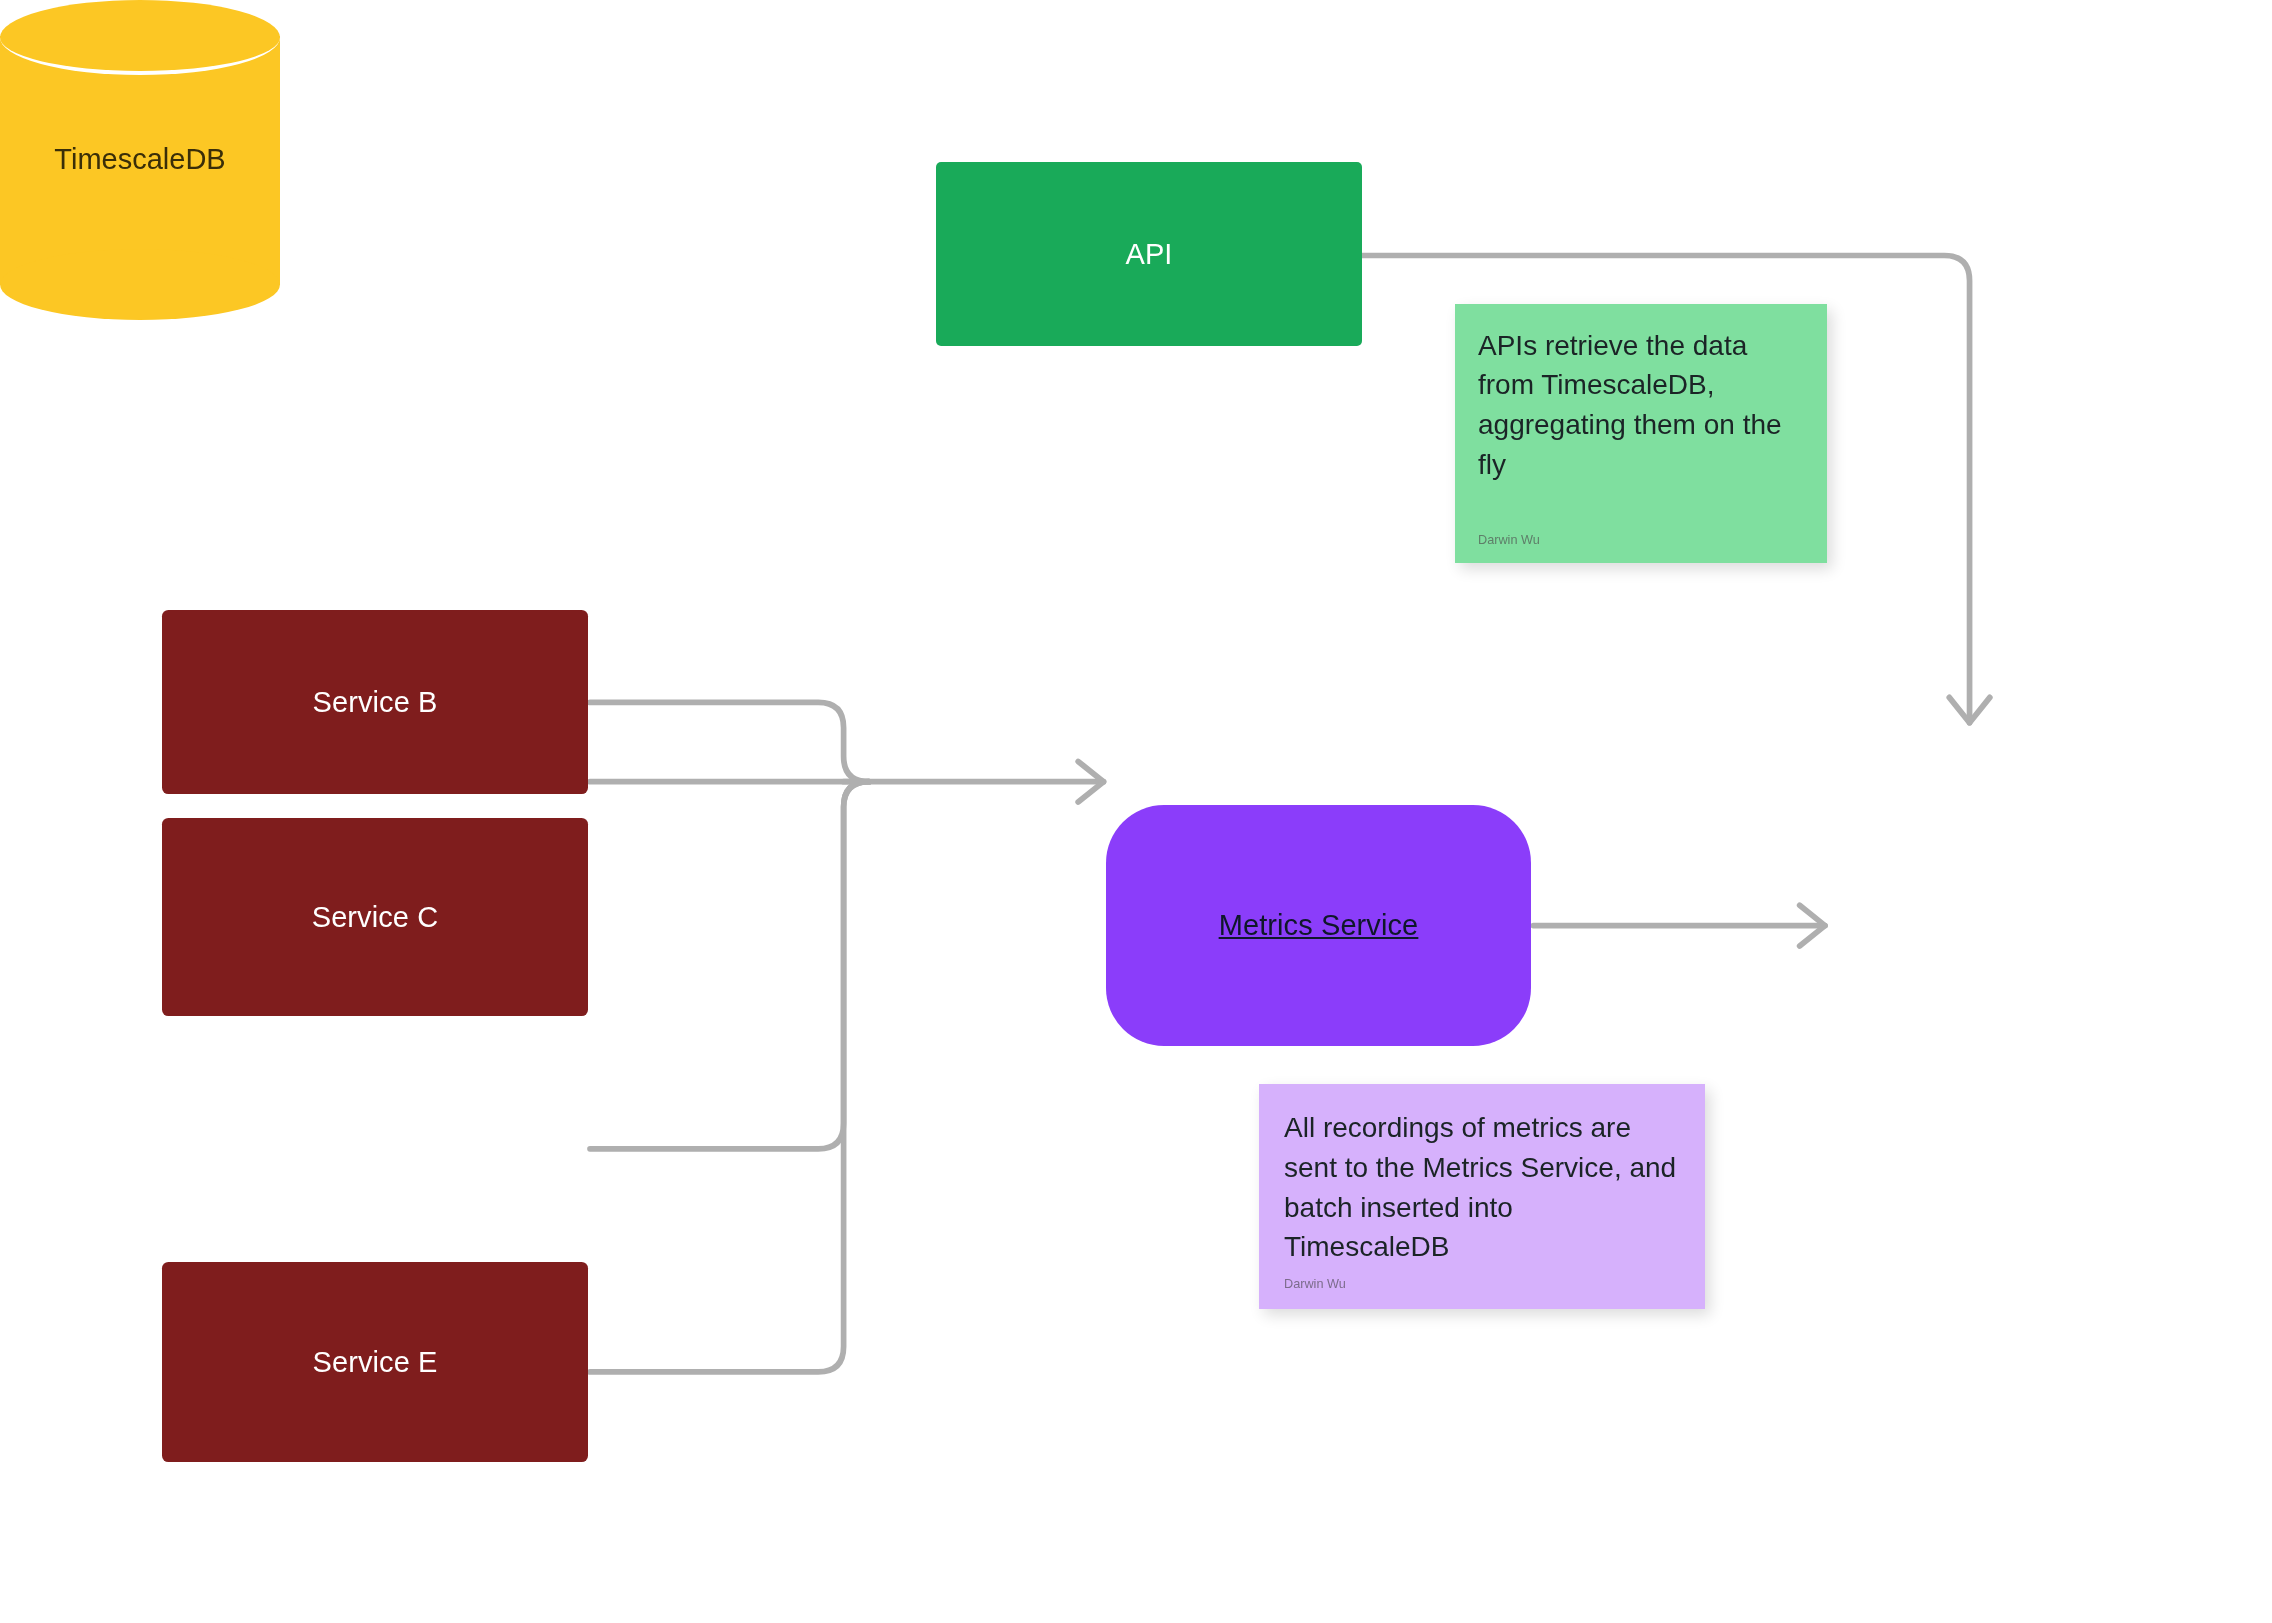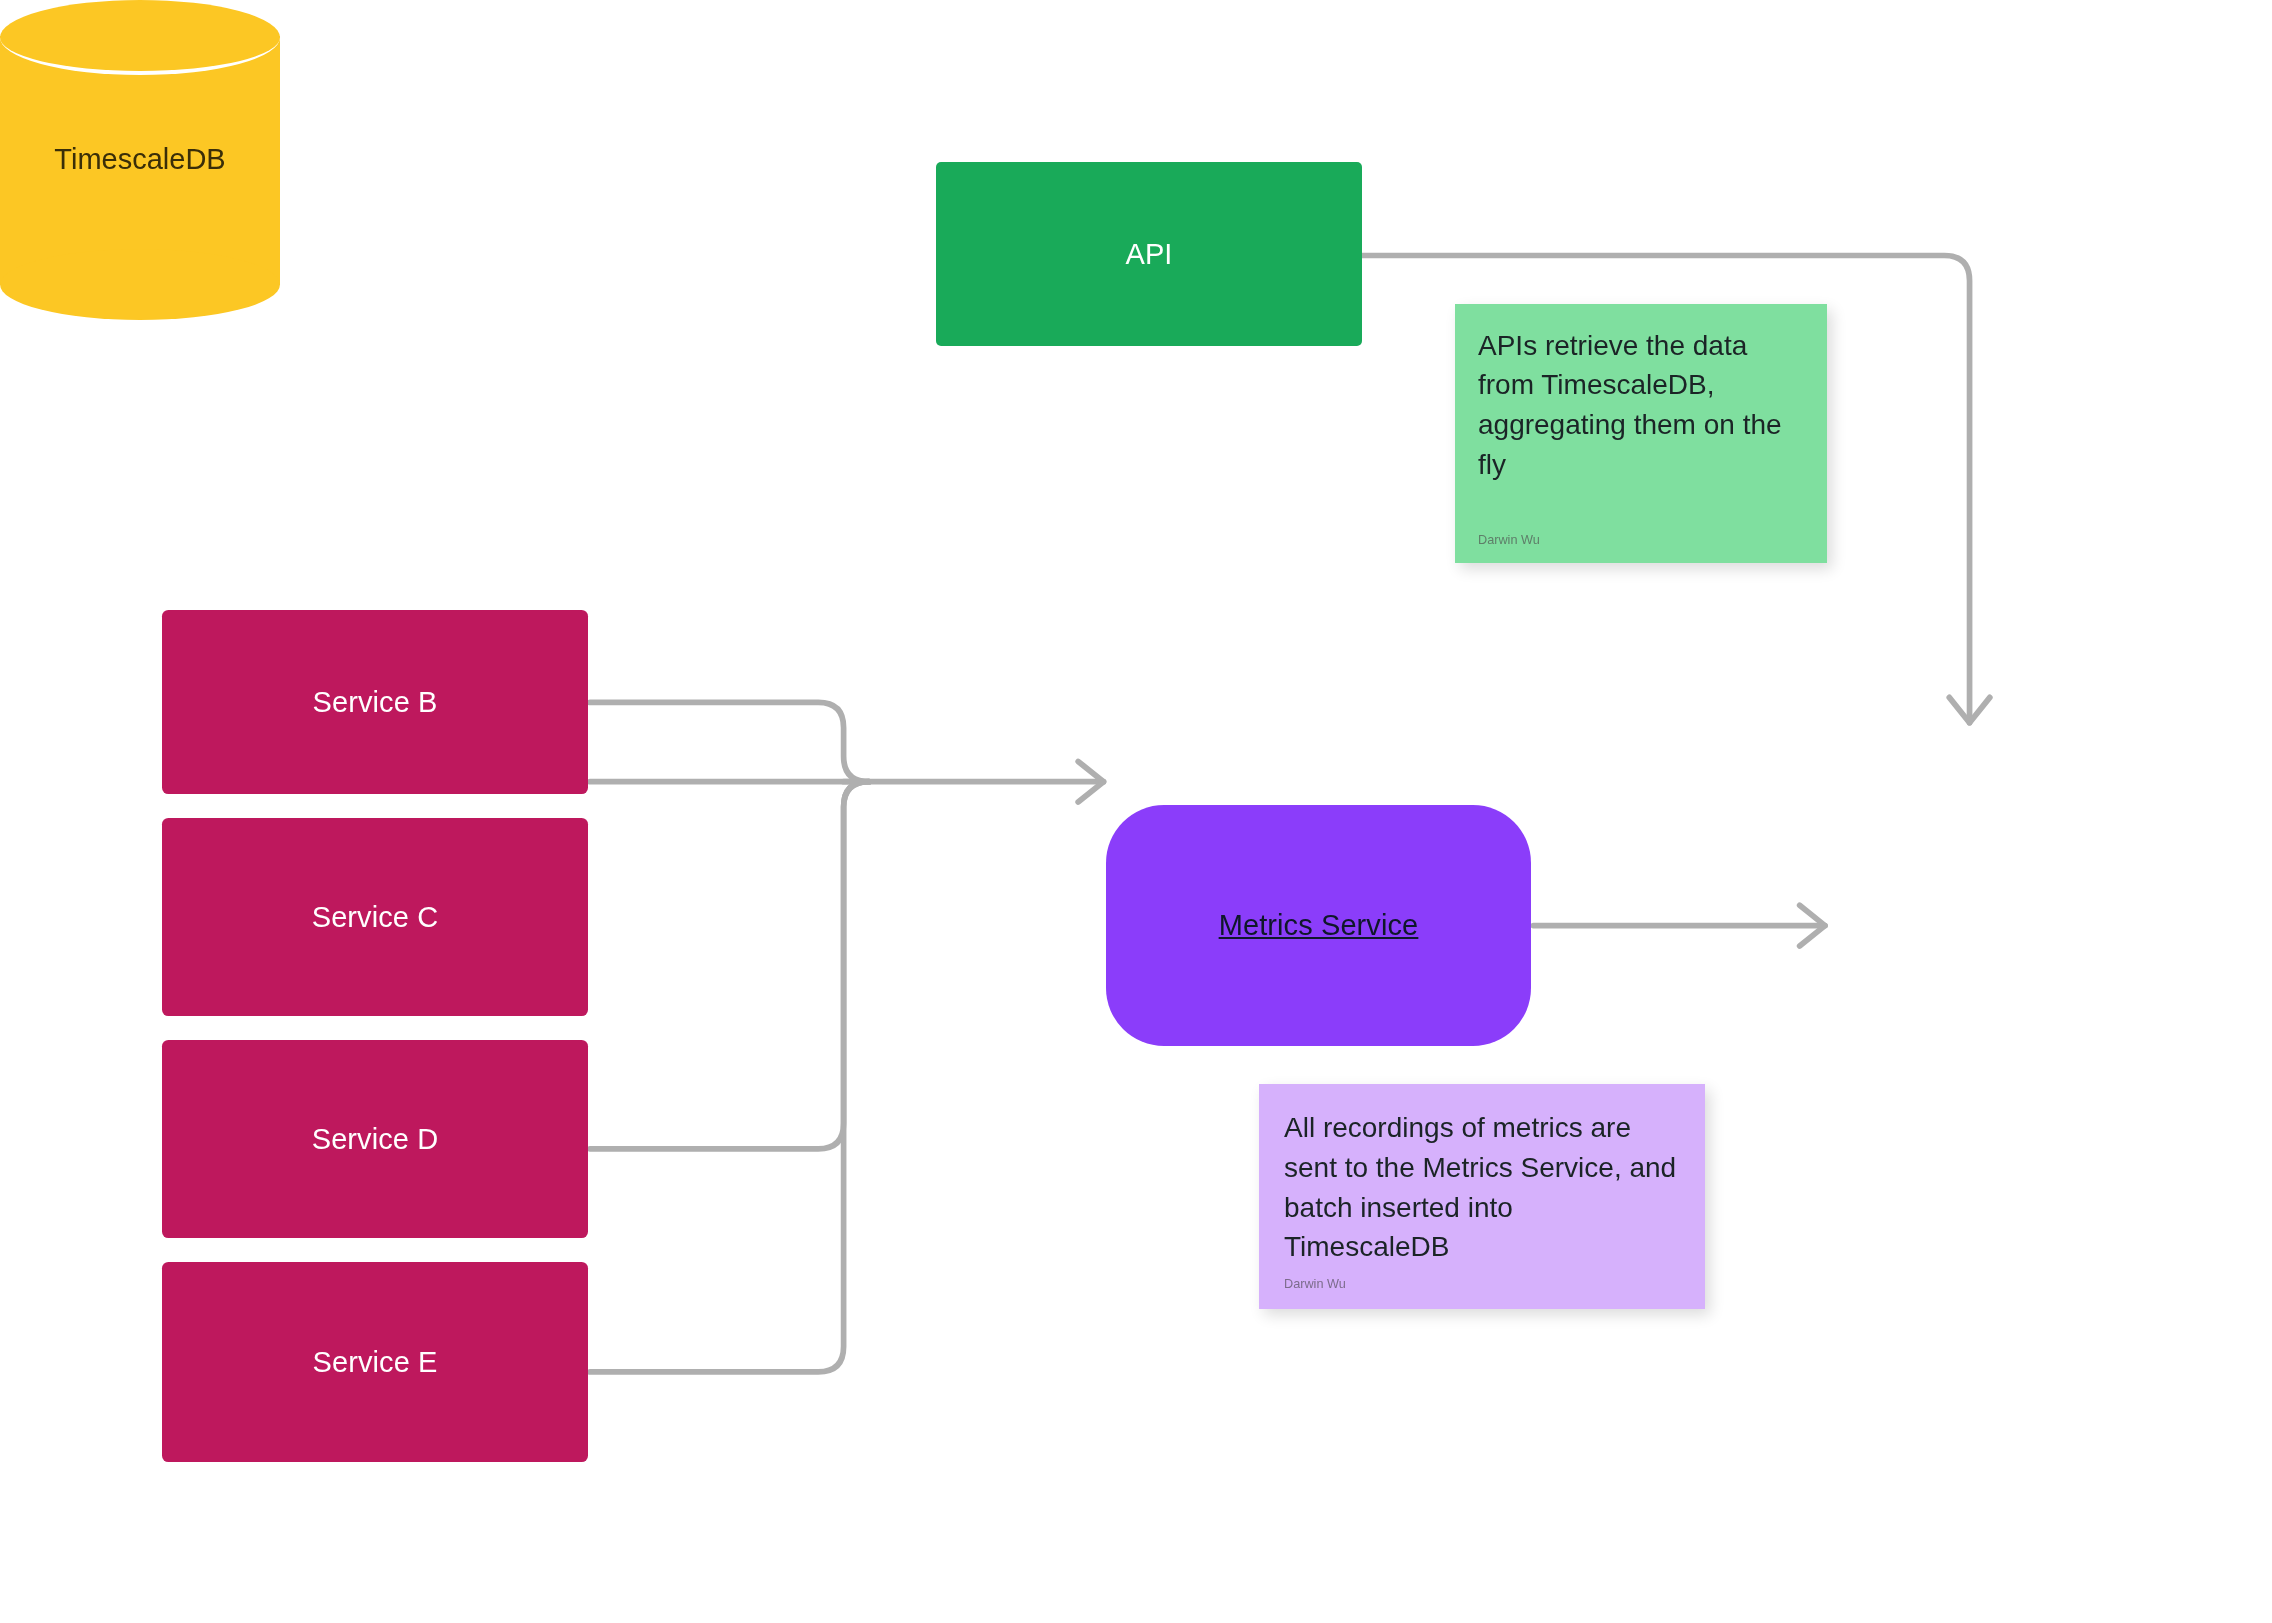--- a/index.html
+++ b/index.html
@@ -54,21 +54,21 @@
     height: 184px;
     background: #19AA59;
     border-radius: 5px;
   }
   #node-api .node-label { color: #ffffff; }
 
   
   .service-node {
     left: 162px;
     width: 426px;
-    background: #be185d;
+    background: #7f1d1d;
     border-radius: 6.3px;
   }
   .service-node .node-label { color: #ffffff; }
   #node-service-b { top: 610px;  height: 184px; }
   #node-service-c { top: 818px; height: 198px; }
   #node-service-d { top: 1040px; height: 198px; }
   #node-service-e { top: 1262px; height: 200px; }
 
   
   #node-metrics {
@@ -202,23 +202,20 @@
   <div class="node" id="node-api">
     <span class="node-label">API</span>
   </div>
 
   <div class="node service-node" id="node-service-b">
     <span class="node-label">Service B</span>
   </div>
   <div class="node service-node" id="node-service-c">
     <span class="node-label">Service C</span>
   </div>
-  <div class="node service-node" id="node-service-d">
-    <span class="node-label">Service D</span>
-  </div>
   <div class="node service-node" id="node-service-e">
     <span class="node-label">Service E</span>
   </div>
 
   <div class="node" id="node-metrics">
     <span class="node-label">Metrics Service</span>
   </div>
 
   <div id="node-db">
     <div class="cyl-body"></div>

